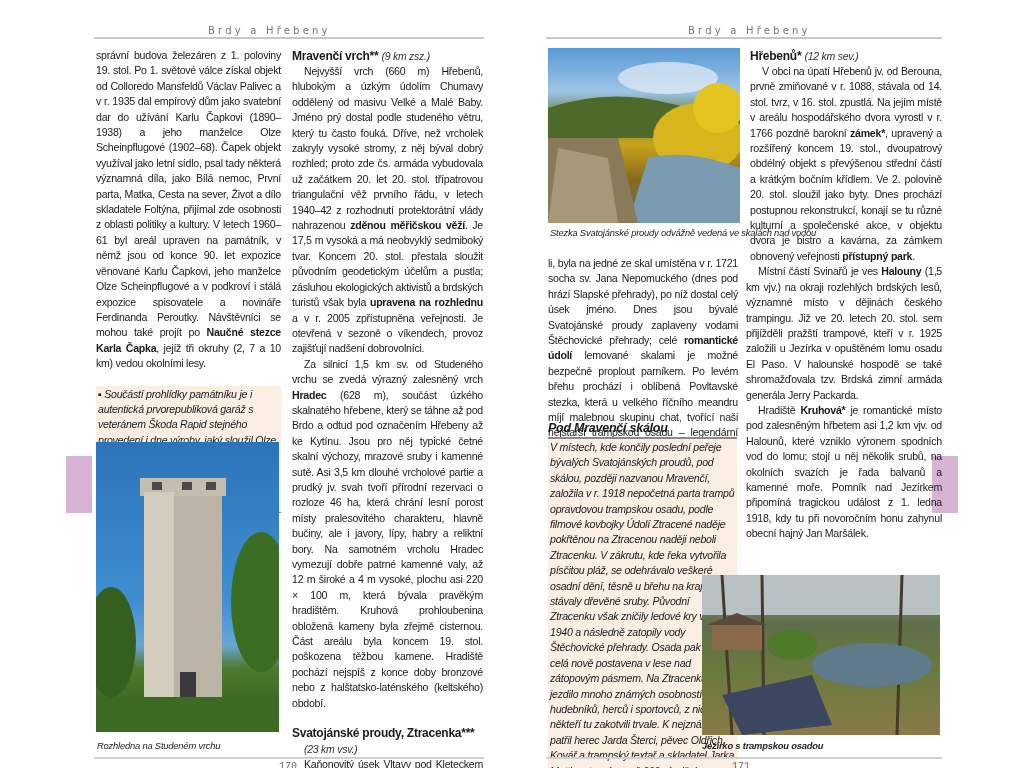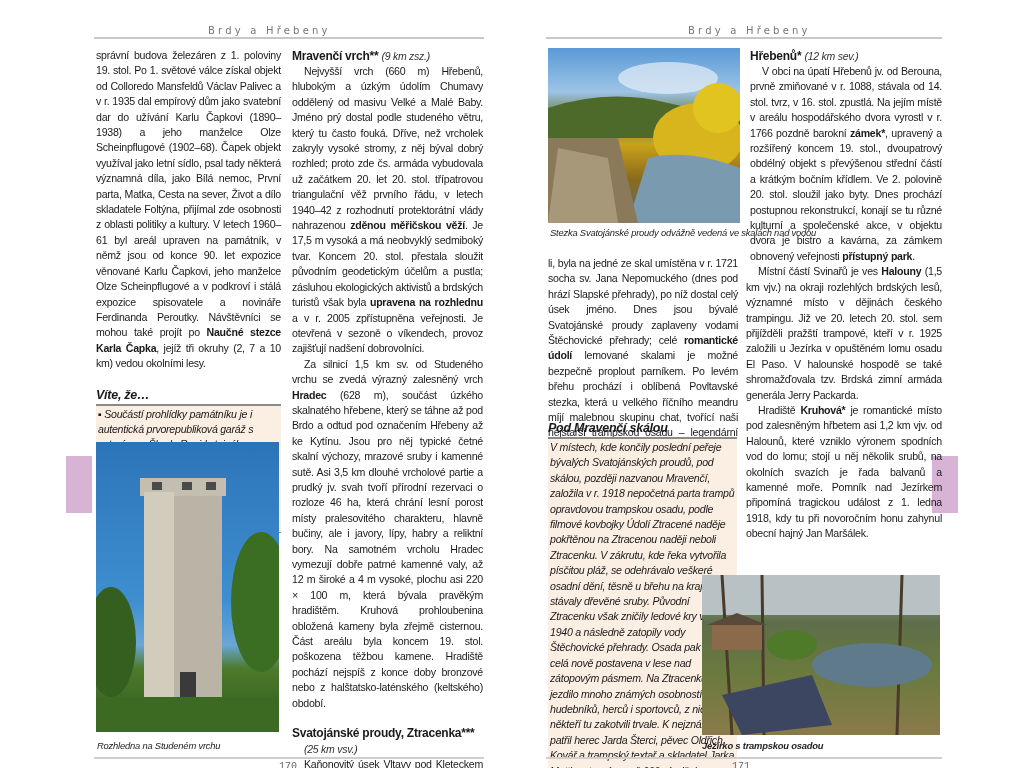--- a/index.html
+++ b/index.html
@@ -30,21 +30,20 @@
 <body>
 
 <div class="page page-left">
   <div class="running-head" style="left:208px;">Brdy a Hřebeny</div>
   <div class="head-rule" style="left:94px;width:390px;"></div>
   <div class="side-tab" style="left:66px;top:444px;"></div>
 
   <div class="col" style="left:96px;top:36px;width:185px;">
     <p><span>správní budova železáren z 1. poloviny 19. stol. Po 1. světové válce získal objekt od Colloredo Mansfeldů Václav Palivec a v r. 1935 dal empírový dům jako svatební dar do užívání Karlu Čapkovi (1890–1938) a jeho manželce Olze Scheinpflugové (1902–68). Čapek objekt využíval jako letní sídlo, psal tady některá významná díla, jako Bílá nemoc, První parta, Matka, Cesta na sever, Život a dílo skladatele Foltýna, přijímal zde osobnosti z oblasti politiky a kultury. V letech 1960–61 byl areál upraven na památník, v němž jsou od konce 90. let expozice věnované Karlu Čapkovi, jeho manželce Olze Scheinpflugové a v podkroví i stálá expozice spisovatele a novináře Ferdinanda Peroutky. Návštěvníci se mohou také projít po </span><b>Naučné stezce Karla Čapka</b><span>, jejíž tři okruhy (2, 7 a 10 km) vedou okolními lesy.</span></p>
     <div style="height:14px;"></div>
-    <div class="box-title">Víte, že…</div>
     <div class="box">
       <p style="text-align:left;">▪ Součástí prohlídky památníku je i autentická prvorepubliková garáž s veteránem Škoda Rapid stejného provedení i dne výroby, jaký sloužil Olze Scheinpflugové a Karlu Čapkovi.</p>
       <p style="text-align:left;">▪ V r. 2013 byl v areálu zahrady odhalen pomníček nejslavnějšímu pejskovi – Dášeňce.</p>
     </div>
   </div>
 
   <div class="photo" style="left:96px;top:430px;width:183px;height:290px;background:linear-gradient(180deg,#2c74b8 0%,#3f8fd0 55%,#6aa6d6 70%,#4d7a2c 78%,#2f5a1c 100%);">
     <svg width="183" height="290" viewBox="0 0 183 290">
       <ellipse cx="165" cy="160" rx="30" ry="70" fill="#3b6e22"></ellipse>
       <ellipse cx="15" cy="200" rx="25" ry="55" fill="#355f1f"></ellipse>
@@ -59,21 +58,21 @@
     </svg>
   </div>
   <div class="caption" style="left:97px;top:728px;">Rozhledna na Studeném vrchu</div>
 
   <div class="col" style="left:292px;top:36px;width:191px;">
     <div class="h"><span>Mravenčí vrch**</span> <span class="dist">(9 km zsz.)</span></div>
     <p class="ind"><span>Nejvyšší vrch (660 m) Hřebenů, hlubokým a úzkým údolím Chumavy oddělený od masivu Velké a Malé Baby. Jméno prý dostal podle studeného větru, který tu často fouká. Dříve, než vrcholek zakryly vysoké stromy, z něj býval dobrý rozhled; proto zde čs. armáda vybudovala už začátkem 20. let 20. stol. třípatrovou triangulační věž prvního řádu, v letech 1940–42 z rozhodnutí protektorátní vlády nahrazenou </span><b>zděnou měřičskou věží</b><span>. Je 17,5 m vysoká a má neobvyklý sedmiboký tvar. Koncem 20. stol. přestala sloužit původním geodetickým účelům a pustla; zásluhou ekologických aktivistů a brdských turistů však byla </span><b>upravena na rozhlednu</b><span> a v r. 2005 zpřístupněna veřejnosti. Je otevřená v sezoně o víkendech, provoz zajišťují nadšení dobrovolníci.</span></p>
     <p class="ind"><span>Za silnicí 1,5 km sv. od Studeného vrchu se zvedá výrazný zalesněný vrch </span><b>Hradec</b><span> (628 m), součást úzkého skalnatého hřebene, který se táhne až pod Brdo a odtud pod označením Hřebeny až ke Kytínu. Jsou pro něj typické četné skalní výchozy, mrazové sruby i kamenné sutě. Asi 3,5 km dlouhé vrcholové partie a prudký jv. svah tvoří přírodní rezervaci o rozloze 46 ha, která chrání lesní porost místy pralesovitého charakteru, hlavně bučiny, ale i javory, lípy, habry a reliktní bory. Na samotném vrcholu Hradec vymezují dobře patrné kamenné valy, až 12 m široké a 4 m vysoké, plochu asi 220 × 100 m, která bývala pravěkým hradištěm. Kruhová prohloubenina obložená kameny byla zřejmě cisternou. Část areálu byla koncem 19. stol. poškozena těžbou kamene. Hradiště pochází nejspíš z konce doby bronzové nebo z halštatsko-laténského (keltského) období.</span></p>
     <div style="height:14px;"></div>
     <div class="h">Svatojánské proudy, Ztracenka***</div>
-    <div class="h" style="padding-left:12px;"><span class="dist">(25 km vsv.)</span></div>
+    <div class="h" style="padding-left:12px;"><span class="dist">(23 km vsv.)</span></div>
     <p class="ind"><span>Kaňonovitý úsek Vltavy pod Kleteckem mezi Třebenicemi a Štěchovicemi, který býval po staletí </span></p>
   </div>
 
   <div class="foot-rule" style="left:94px;width:390px;"></div>
   <div class="folio" style="left:279px;">170</div>
 </div>
 
 <div class="page page-right">
   <div class="running-head" style="left:176px;">Brdy a Hřebeny</div>
   <div class="head-rule" style="left:34px;width:396px;"></div>

